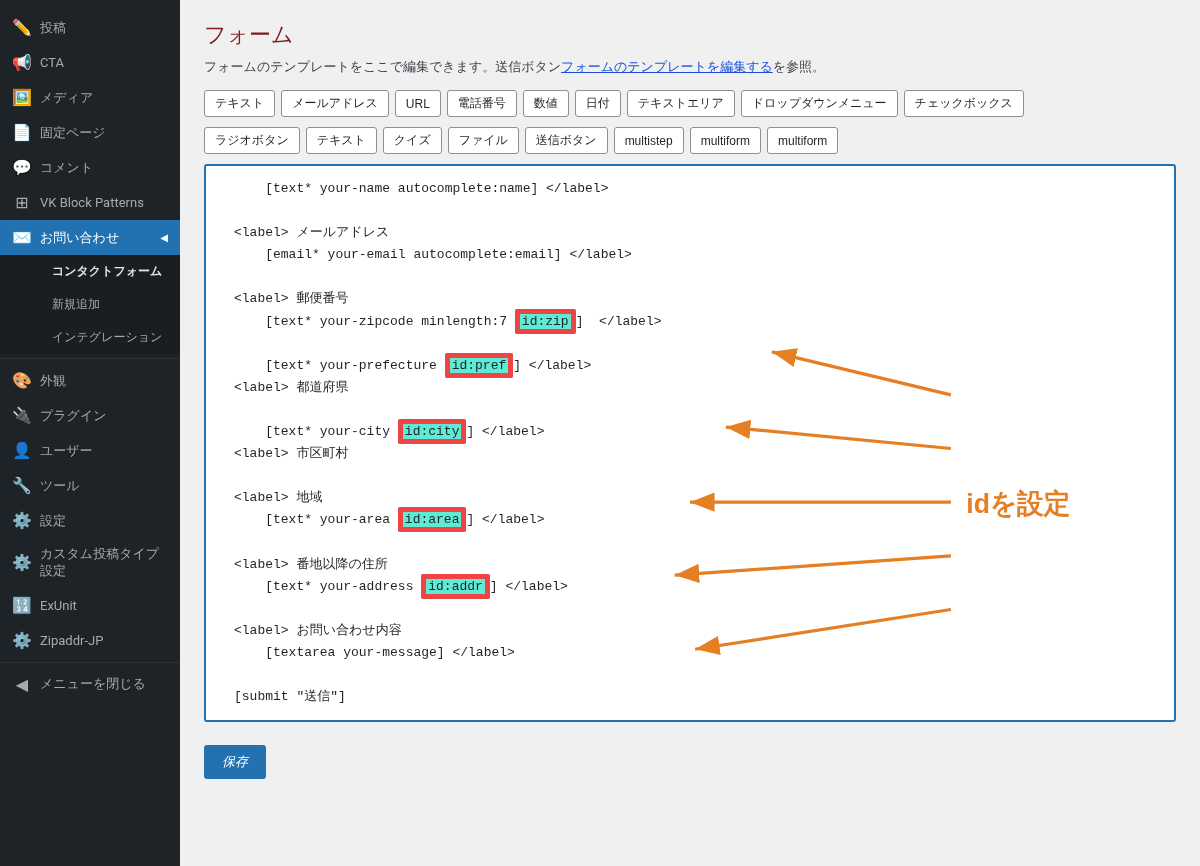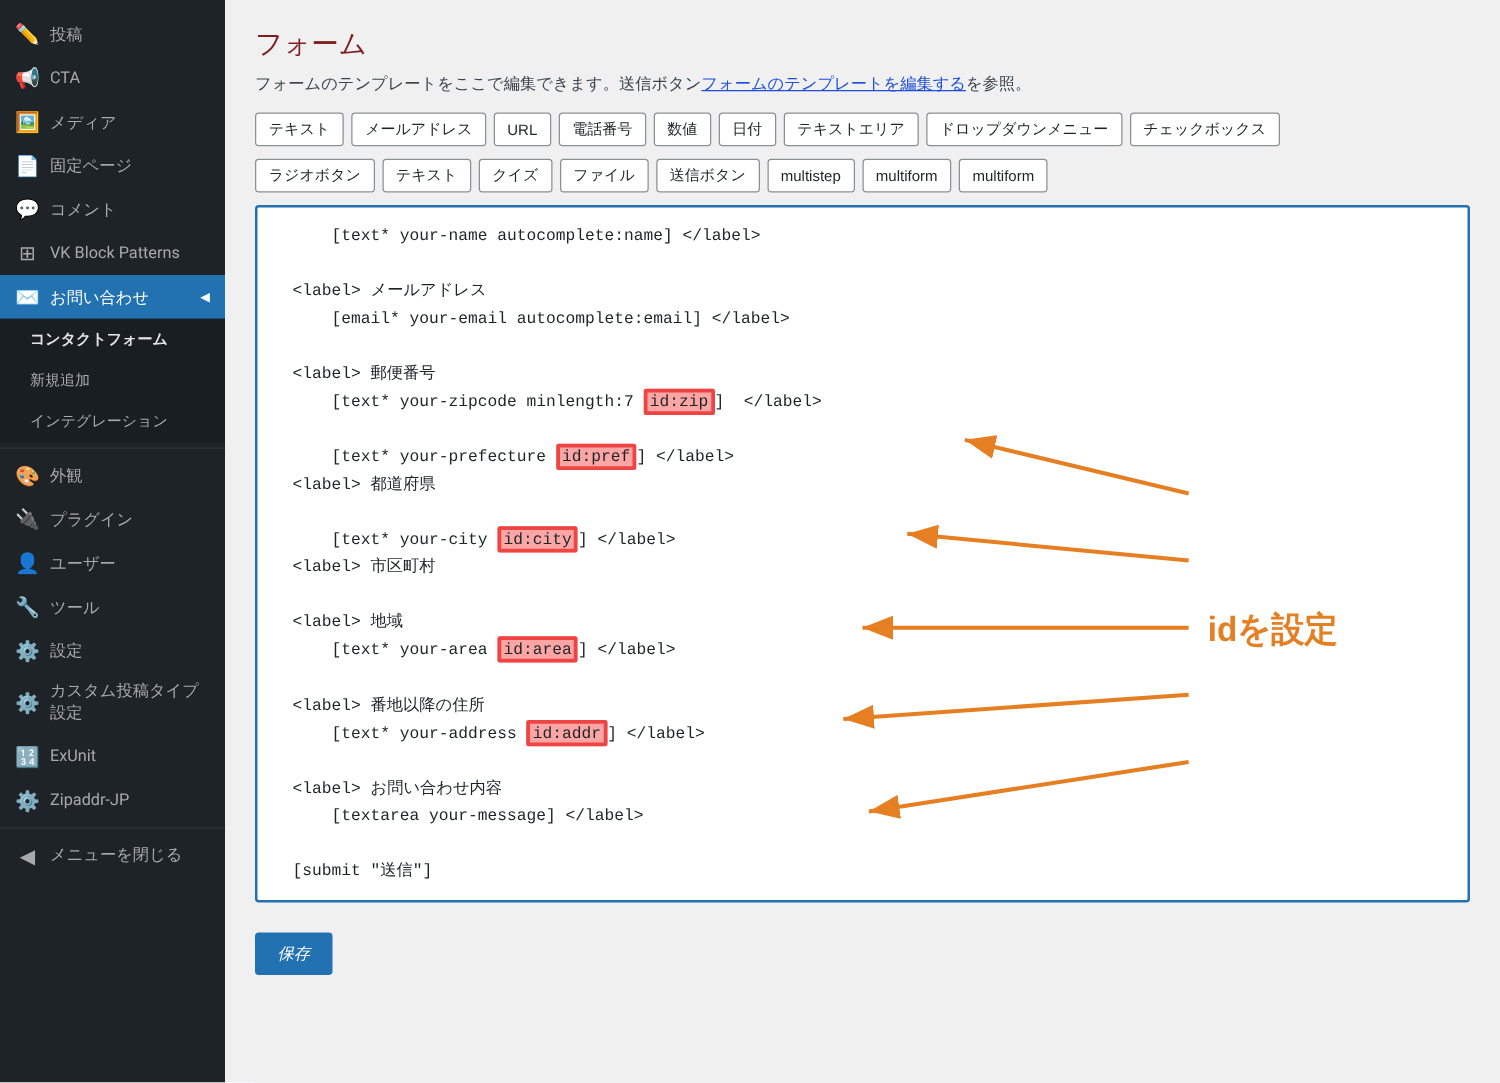--- a/index.html
+++ b/index.html
@@ -20,21 +20,21 @@
       align-items: center;
       padding: 8px 12px;
       cursor: pointer;
       font-size: 13px;
       color: #a7aaad;
       gap: 8px;
     }
     .sidebar-item.active { background: #2271b1; color: #fff; }
     .sidebar-item .icon { font-size: 16px; width: 20px; text-align: center; }
     .sidebar-submenu { background: #191e23; }
-    .sidebar-submenu .sidebar-item { padding-left: 24px; font-size: 12px; }
+    .sidebar-submenu .sidebar-item { padding-left: 36px; font-size: 12px; margin-left: 16px; }
     .sidebar-divider { height: 1px; background: #2c3338; margin: 4px 0; }
 
     
     #main {
       flex: 1;
       background: #f0f0f1;
       overflow-y: auto;
       padding: 20px 24px;
     }
 
@@ -84,24 +84,24 @@
       line-height: 1.7;
       color: #1d2327;
       min-height: 500px;
       position: relative;
       overflow: hidden;
     }
 
     .code-line { white-space: pre; display: block; }
 
     .highlighted-id {
-      border: 3px solid #ef4444;
+      border: 5px solid #ef4444;
       padding: 0 2px;
       border-radius: 2px;
-      background: #fca5a5;
+      background: #5eead4;
     }
 
     
     .save-btn {
       margin-top: 20px;
       padding: 8px 18px;
       background: #2271b1;
       color: #fff;
       border: none;
       border-radius: 3px;

